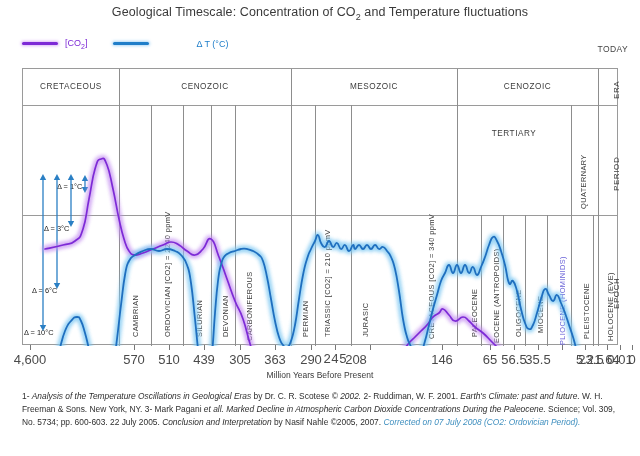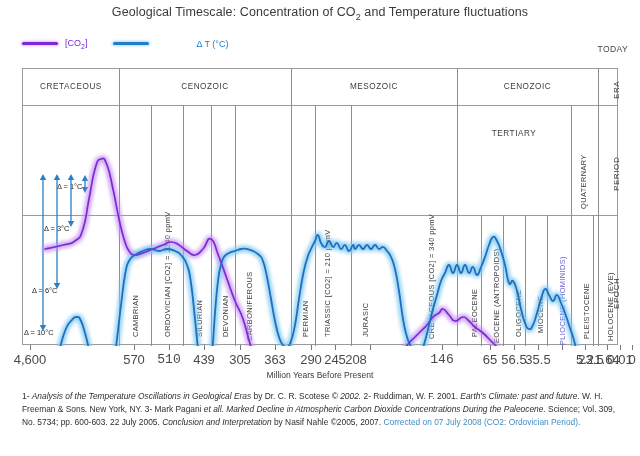--- a/index.html
+++ b/index.html
@@ -73,21 +73,21 @@
     position:absolute;left:0;top:370px;width:640px;text-align:center;
     font-size:8.5px;color:#3a3a3a;
   }
 
   
   .footnote{
     position:absolute;left:22px;top:390px;width:600px;
     font-size:8.4px;line-height:13.2px;color:#2e2e2e;text-align:left;
   }
   .footnote i{font-style:italic;}
-  .footnote .corr{color:#3f8fbf;text-align:right;}
+  .footnote .corr{color:#3f8fbf;font-style:italic;text-align:right;}
 
   svg{display:block;}
 </style>
 </head>
 <body>
 
 <div id="chart-root">
 
   <div class="chart-title">
     Geological Timescale: Concentration of CO<sub>2</sub> and Temperature fluctuations
@@ -208,35 +208,35 @@
       <path id="temp-line" fill="none" stroke="#1f6fbf" stroke-width="1.8" stroke-linejoin="round" stroke-linecap="round" d="M22,318 C24.08,313.32 26.36,309.36 30,300 C33.64,290.64 32.88,291.88 36,282 C39.12,272.12 38.88,269.80 42,262 C45.12,254.20 44.88,255.64 48,252 C51.12,248.36 51.40,248.00 54,248 C56.60,248.00 55.92,247.84 58,252 C60.08,256.16 59.92,256.72 62,264 C64.08,271.28 63.92,271.68 66,280 C68.08,288.32 67.92,288.72 70,296 C72.08,303.28 71.92,302.80 74,308 C76.08,313.20 75.92,312.88 78,316 C80.08,319.12 79.92,319.48 82,320 C84.08,320.52 83.92,323.20 86,318 C88.08,312.80 87.92,312.48 90,300 C92.08,287.52 91.92,286.64 94,270 C96.08,253.36 95.92,252.64 98,236 C100.08,219.36 99.92,217.44 102,206 C104.08,194.56 103.40,197.20 106,192 C108.60,186.80 108.36,188.60 112,186 C115.64,183.40 115.84,183.56 120,182 C124.16,180.44 123.84,180.00 128,180 C132.16,180.00 131.84,182.00 136,182 C140.16,182.00 139.84,180.00 144,180 C148.16,180.00 148.36,180.44 152,182 C155.64,183.56 154.88,182.36 158,186 C161.12,189.64 161.40,188.72 164,196 C166.60,203.28 165.92,199.96 168,214 C170.08,228.04 169.92,230.76 172,250 C174.08,269.24 173.92,272.40 176,288 C178.08,303.60 178.18,302.20 180,310 C181.82,317.80 181.44,317.48 183,318 C184.56,318.52 184.44,320.32 186,312 C187.56,303.68 187.44,303.68 189,286 C190.56,268.32 190.44,263.24 192,244 C193.56,224.76 193.44,224.48 195,212 C196.56,199.52 196.44,202.24 198,196 C199.56,189.76 198.92,191.12 201,188 C203.08,184.88 203.14,185.56 206,184 C208.86,182.44 208.88,183.04 212,182 C215.12,180.96 214.88,180.52 218,180 C221.12,179.48 220.88,179.48 224,180 C227.12,180.52 226.88,180.44 230,182 C233.12,183.56 233.40,183.40 236,186 C238.60,188.60 237.92,186.28 240,192 C242.08,197.72 241.92,198.12 244,208 C246.08,217.88 245.92,218.56 248,230 C250.08,241.44 249.92,242.12 252,252 C254.08,261.88 253.92,261.76 256,268 C258.08,274.24 257.92,273.40 260,276 C262.08,278.60 261.92,279.04 264,278 C266.08,276.96 265.92,277.72 268,272 C270.08,266.28 269.92,266.92 272,256 C274.08,245.08 273.92,243.00 276,230 C278.08,217.00 277.92,216.40 280,206 C282.08,195.60 281.92,196.76 284,190 C286.08,183.24 285.92,184.68 288,180 C290.08,175.32 290.18,175.64 292,172 C293.82,168.36 293.44,165.48 295,166 C296.56,166.52 296.18,170.88 298,174 C299.82,177.12 299.92,178.52 302,178 C304.08,177.48 303.92,172.00 306,172 C308.08,172.00 307.92,177.48 310,178 C312.08,178.52 311.92,173.48 314,174 C316.08,174.52 315.92,179.48 318,180 C320.08,180.52 319.92,175.48 322,176 C324.08,176.52 323.92,182.00 326,182 C328.08,182.00 328.44,176.52 330,176 C331.56,175.48 330.44,180.00 332,180 C333.56,180.00 333.92,176.00 336,176 C338.08,176.00 337.92,180.00 340,180 C342.08,180.00 341.92,176.00 344,176 C346.08,176.00 345.92,180.00 348,180 C350.08,180.00 349.92,176.00 352,176 C354.08,176.00 353.92,179.48 356,180 C358.08,180.52 357.92,177.48 360,178 C362.08,178.52 361.92,179.40 364,182 C366.08,184.60 365.92,183.32 368,188 C370.08,192.68 369.92,191.16 372,200 C374.08,208.84 373.92,209.00 376,222 C378.08,235.00 377.92,238.04 380,250 C382.08,261.96 381.92,260.72 384,268 C386.08,275.28 386.44,273.32 388,278 C389.56,282.68 388.44,283.40 390,286 C391.56,288.60 391.92,288.52 394,288 C396.08,287.48 395.92,288.16 398,284 C400.08,279.84 399.92,279.28 402,272 C404.08,264.72 403.92,264.32 406,256 C408.08,247.68 407.92,247.80 410,240 C412.08,232.20 411.92,233.28 414,226 C416.08,218.72 415.92,217.72 418,212 C420.08,206.28 419.92,208.16 422,204 C424.08,199.84 423.92,196.00 426,196 C428.08,196.00 427.92,204.00 430,204 C432.08,204.00 431.92,196.00 434,196 C436.08,196.00 435.92,204.00 438,204 C440.08,204.00 439.92,196.00 442,196 C444.08,196.00 443.92,203.48 446,204 C448.08,204.52 447.92,197.48 450,198 C452.08,198.52 451.92,206.00 454,206 C456.08,206.00 455.92,202.68 458,198 C460.08,193.32 459.92,193.72 462,188 C464.08,182.28 463.92,181.20 466,176 C468.08,170.80 467.92,169.04 470,168 C472.08,166.96 471.92,168.36 474,172 C476.08,175.64 475.92,175.76 478,182 C480.08,188.24 479.92,187.68 482,196 C484.08,204.32 483.92,209.84 486,214 C488.08,218.16 487.92,209.92 490,212 C492.08,214.08 491.92,214.72 494,222 C496.08,229.28 495.92,231.68 498,240 C500.08,248.32 499.92,248.80 502,254 C504.08,259.20 503.92,259.48 506,260 C508.08,260.52 507.92,260.16 510,256 C512.08,251.84 511.92,250.76 514,244 C516.08,237.24 515.92,236.24 518,230 C520.08,223.76 519.92,221.04 522,220 C524.08,218.96 523.92,222.88 526,226 C528.08,229.12 527.92,232.00 530,232 C532.08,232.00 531.92,225.48 534,226 C536.08,226.52 535.92,229.32 538,234 C540.08,238.68 539.92,238.28 542,244 C544.08,249.72 543.92,249.76 546,256 C548.08,262.24 547.92,261.24 550,268 C552.08,274.76 551.92,275.76 554,282 C556.08,288.24 555.92,287.32 558,292 C560.08,296.68 559.92,298.96 562,300 C564.08,301.04 563.92,293.92 566,296 C568.08,298.08 567.92,306.96 570,308 C572.08,309.04 571.92,298.96 574,300 C576.08,301.04 575.92,311.48 578,312 C580.08,312.52 579.92,301.48 582,302 C584.08,302.52 583.92,314.52 586,314 C588.08,313.48 587.92,300.52 590,300 C592.08,299.48 591.92,312.52 594,312 C596.08,311.48 595.92,298.52 598,298 C600.08,297.48 599.92,310.52 602,310 C604.08,309.48 603.92,296.52 606,296 C608.08,295.48 607.92,306.96 610,308 C612.08,309.04 612.44,300.52 614,300 C615.56,299.48 615.48,304.44 616,306"></path>
     </svg>
   </div>
 
   <div id="xaxis">
       <div class="tick" style="left: 8px;"></div>
       <div class="tick-label" style="left: 8px;">4,600</div>
       <div class="tick" style="left: 112px;"></div>
       <div class="tick-label" style="left: 112px;">570</div>
       <div class="tick" style="left: 147px;"></div>
-      <div class="tick-label" style="left: 147px; font-family: Liberation Mono, monospace;">510</div>
+      <div class="tick-label" style="left: 147px;">510</div>
       <div class="tick" style="left: 182px;"></div>
       <div class="tick-label" style="left: 182px;">439</div>
       <div class="tick" style="left: 218px;"></div>
       <div class="tick-label" style="left: 218px;">305</div>
       <div class="tick" style="left: 253px;"></div>
       <div class="tick-label" style="left: 253px;">363</div>
       <div class="tick" style="left: 289px;"></div>
       <div class="tick-label" style="left: 289px;">290</div>
       <div class="tick" style="left: 313px;"></div>
-      <div class="tick-label" style="left: 313px;">245</div>
+      <div class="tick-label" style="left: 313px; font-family: Liberation Mono, monospace;">245</div>
       <div class="tick" style="left: 348px;"></div>
       <div class="tick-label" style="left: 334px;">208</div>
       <div class="tick" style="left: 420px;"></div>
-      <div class="tick-label" style="left: 420px; font-family: Liberation Mono, monospace;">146</div>
+      <div class="tick-label" style="left: 420px;">146</div>
       <div class="tick" style="left: 468px;"></div>
       <div class="tick-label" style="left: 468px;">65</div>
       <div class="tick" style="left: 492px;"></div>
       <div class="tick-label" style="left: 492px; text-align: center;">56.5</div>
       <div class="tick" style="left: 516px;"></div>
       <div class="tick-label" style="left: 516px;">35.5</div>
       <div class="tick" style="left: 540px;"></div>
       <div class="tick-label" style="left: 569px;">23.5</div>
       <div class="tick" style="left: 563px;"></div>
       <div class="tick-label" style="left: 563px;">5.2</div>

